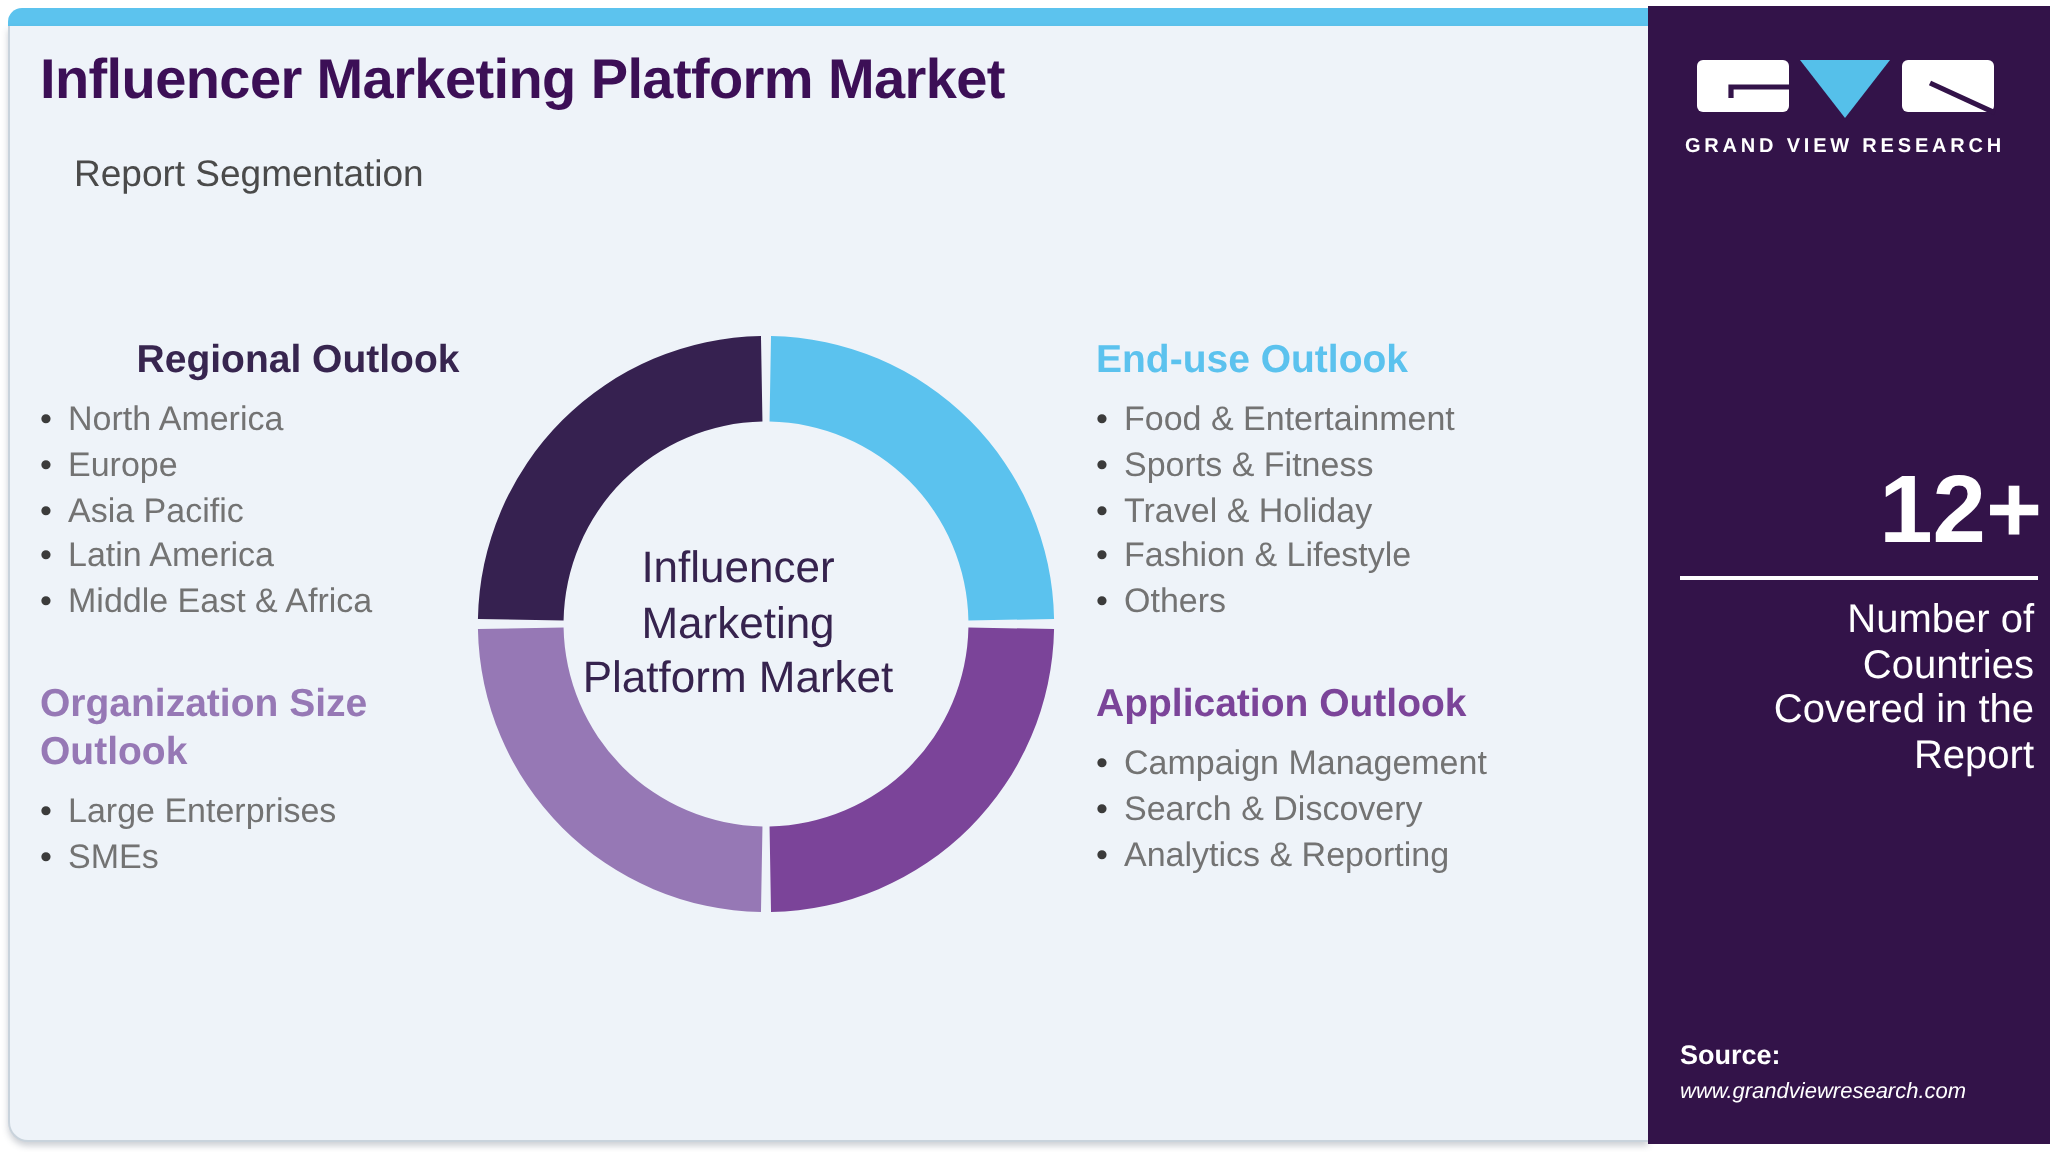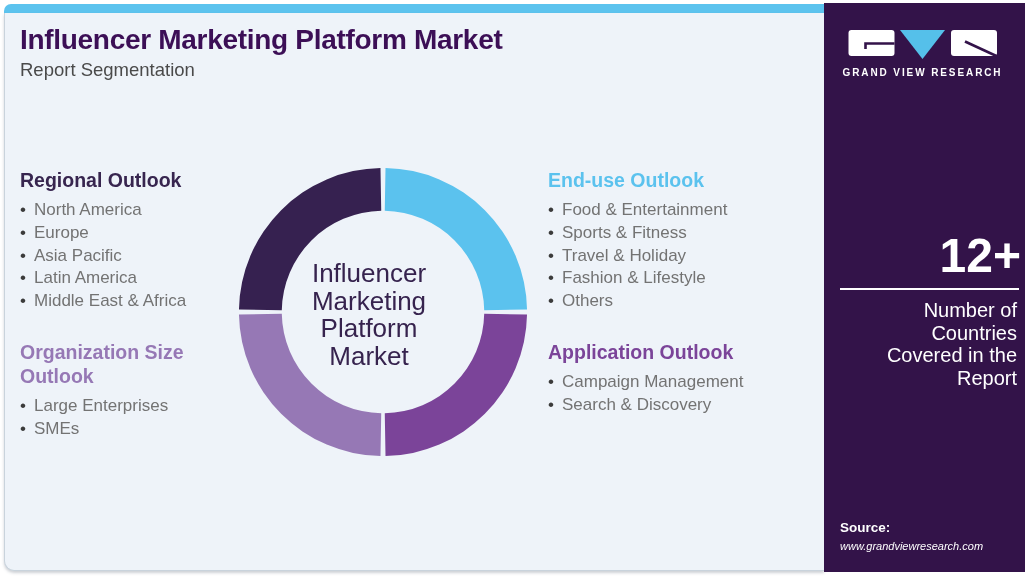--- a/index.html
+++ b/index.html
@@ -20,53 +20,53 @@
     background:#eef3f9;border:1px solid #c9d3dc;border-top:none;border-right:none;
     border-radius:0 0 0 10px;box-sizing:border-box;
     box-shadow:0 2px 3px rgba(60,70,90,.25);
   }
 
   .page-title{
     position:absolute;left:20px;top:24px;margin:0;
     font-size:28px;font-weight:bold;color:#3c0f56;letter-spacing:-.3px;
   }
   .page-subtitle{
-    position:absolute;left:20px;top:59px;margin:0;
+    position:absolute;left:20px;top:59px;margin:17px;
     font-size:18.5px;font-weight:normal;color:#4a4a4a;
   }
 
   
   .col{position:absolute;top:168px;}
   .col-left{left:20px;width:258px;}
   .col-right{left:548px;width:280px;}
   .section{margin:0 0 27px 0;}
   .section-heading{
     margin:0 0 7px 0;font-size:19.5px;font-weight:bold;line-height:24px;
     white-space:pre-line;
   }
-  .h-dark{color:#37254f;}
+  .h-dark{color:#37254f;text-align:center;}
   .h-lav{color:#9678b5;}
   .h-blue{color:#5bc2ee;}
   .h-purp{color:#7b4499;}
   .bullets{list-style:none;margin:0;padding:0;}
   .bullets li{
     font-size:17px;line-height:22.8px;color:#737373;
     padding-left:14px;position:relative;
   }
   .bullets li::before{content:"\2022";position:absolute;left:0;top:0;color:#3b3b3b;}
 
   
   .donut-svg{position:absolute;left:237px;top:166px;}
   .seg-dark{fill:#362150;}
   .seg-blue{fill:#5bc2ee;}
   .seg-purp{fill:#7b4499;}
   .seg-lav{fill:#9678b5;}
   .donut-center-label{
-    position:absolute;left:283px;top:260px;width:172px;
-    text-align:center;font-size:26px;line-height:27.5px;color:#36234e;
+    position:absolute;left:283px;top:270px;width:172px;
+    text-align:center;font-size:22px;line-height:27.5px;color:#36234e;
     white-space:pre-line;
   }
 
   
   .sidebar{
     position:absolute;left:824px;top:3px;width:223px;height:569px;
     background:#331349;border-radius:0 14px 10px 0;
   }
   .logo{position:absolute;left:0;top:26px;width:197px;text-align:center;}
   .logo-row{display:inline-block;}
@@ -124,20 +124,21 @@
         <li>Travel &amp; Holiday</li>
         <li>Fashion &amp; Lifestyle</li>
         <li>Others</li>
       </ul>
     </div>
     <div class="section">
       <h3 class="section-heading h-purp">Application Outlook</h3>
       <ul class="bullets">
         <li>Campaign Management</li>
         <li>Search &amp; Discovery</li>
+        <li>Analytics &amp; Reporting</li>
       </ul>
     </div>
   </div>
 
   <svg class="donut-svg" width="292" height="292" viewBox="0 0 300 300">
     <path class="seg-blue" d="M152.58,2.02 A148,148 0 0 1 297.98,147.42 L253.98,148.18 A104,104 0 0 0 151.82,46.02 Z"></path>
     <path class="seg-purp" d="M297.98,152.58 A148,148 0 0 1 152.58,297.98 L151.82,253.98 A104,104 0 0 0 253.98,151.82 Z"></path>
     <path class="seg-lav" d="M147.42,297.98 A148,148 0 0 1 2.02,152.58 L46.02,151.82 A104,104 0 0 0 148.18,253.98 Z"></path>
     <path class="seg-dark" d="M2.02,147.42 A148,148 0 0 1 147.42,2.02 L148.18,46.02 A104,104 0 0 0 46.02,148.18 Z"></path>
   </svg>

